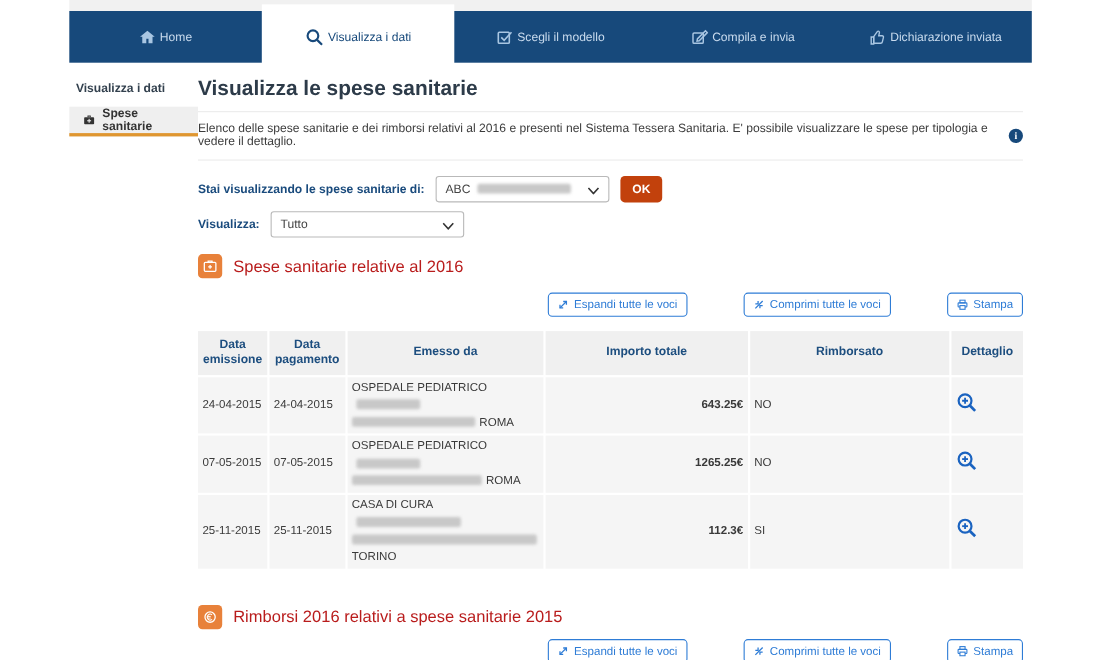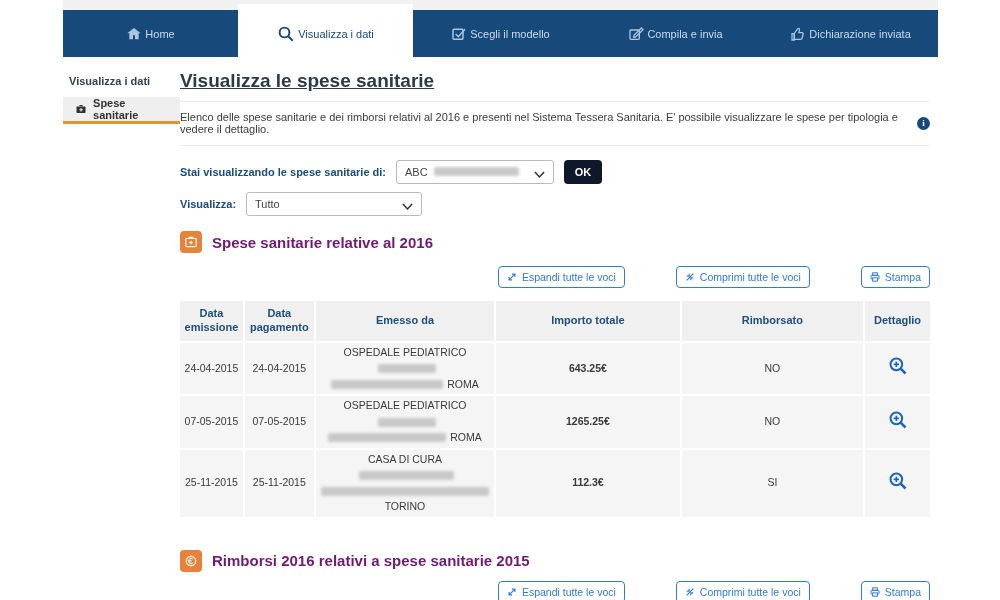--- a/index.html
+++ b/index.html
@@ -22,60 +22,60 @@
   .sidebar { position:absolute; left:0; top:75px; width:117px; }
   .side-title { font-size:11px; font-weight:bold; color:#33414e; padding-left:6px; }
   .side-item { margin-top:10px; height:27px; background:#efefef; display:flex;
     align-items:center; gap:6px; padding:0 12px; font-size:11px; font-weight:bold;
     color:#333; border-bottom:3px solid #df9630; cursor:pointer; }
   .side-item .sicon { width:13px; height:13px; color:#333; }
 
   
   .main { position:absolute; left:117px; top:62px; width:750px; }
   h1.page-title { font-size:19px; font-weight:bold; color:#2d3b49;
-    padding:8px 0 9px 0; border-bottom:1px solid #ececec;text-decoration:underline; }
+    padding:8px 0 9px 0; border-bottom:1px solid #ececec; }
   .desc { font-size:11px; color:#3c3c3c; padding:9px 0 10px 0;
     border-bottom:1px solid #ececec; display:flex; align-items:center; gap:6px; }
   .info-dot { width:13px; height:13px; border-radius:50%; background:#17497b; color:#fff;
     font-size:9px; font-weight:bold; display:inline-flex; align-items:center;
     justify-content:center; font-family:"Liberation Serif", serif; flex:0 0 auto; }
 
   .filter-row { display:flex; align-items:center; gap:10px; margin-top:13px; height:25px; }
   .filter-label { font-size:11px; font-weight:bold; color:#1a4b7d; }
   .selectbox { height:24px; border:1px solid #b9b9b9; border-radius:3px; background:#fff;
     display:flex; align-items:center; padding:0 8px; gap:6px; cursor:pointer;
     font-size:11px; color:#444; }
   .selectbox .chev { margin-left:auto; width:11px; height:7px; color:#333; }
   .sel-subject { width:158px; }
   .sel-view { width:176px; }
-  .ok-btn { width:38px; height:24px; background:#0f172a; border:none; border-radius:4px;
+  .ok-btn { width:38px; height:24px; background:#c2410c; border:none; border-radius:4px;
     color:#fff; font-size:11px; font-weight:bold; cursor:pointer; }
 
   .redact { display:inline-block; height:9px; background:#c8c8c8; border-radius:2px;
     filter:blur(1.5px); vertical-align:middle; }
 
   .section-head { display:flex; align-items:center; gap:10px; height:24px; }
   .sec1 { margin-top:14px; } .sec2 { margin-top:30px; }
   .sec-icon { width:22px; height:22px; border-radius:4px; background:#e8813a;
     display:flex; align-items:center; justify-content:center; flex:0 0 auto; }
   .sec-icon svg { width:14px; height:14px; color:#fff; }
-  .section-title { font-size:15px; font-weight:bold; color:#701a75; }
+  .section-title { font-size:15px; font-weight:normal; color:#b91c1c; }
 
   .btn-row { display:flex; justify-content:flex-end; gap:8px; margin-top:12px; height:22px; }
   .btn-row.second { margin-top:8px; }
   .act-btn { display:inline-flex; align-items:center; gap:5px; padding:0 8px;
     border:1px solid #2e7cd6; border-radius:4px; background:#fff; color:#2e7cd6;
     font-size:10.5px; cursor:pointer;margin-left:43px; }
   .act-btn svg { width:10px; height:10px; }
 
   table.grid { border-collapse:separate; border-spacing:2px; width:754px;
     margin:11px 0 0 -2px; table-layout:fixed; }
   table.grid th { background:#f0f0f0; color:#1d4e7f; font-size:11px; font-weight:bold;
     height:40px; text-align:center; line-height:1.25; padding:0 4px; }
-  table.grid td { background:#f5f5f5; font-size:10.5px; color:#3a3a3a; text-align:center;
+  table.grid td { background:#f5f5f5; font-size:10.5px; color:#3a3a3a; 
     height:40px; padding:2px 4px; line-height:1.5; }
   td.importo { text-align:right; font-weight:bold; color:#1b1b1b; padding-right:12px; }
   td.detail { cursor:pointer; }
   td.detail svg { width:20px; height:20px; }
   .c-de { width:62px; } .c-dp { width:68px; } .c-ed { width:176px; }
   .c-it { width:181px; } .c-ri { width:179px; } .c-dt { width:64px; }
 </style>
 </head>
 <body>
 

